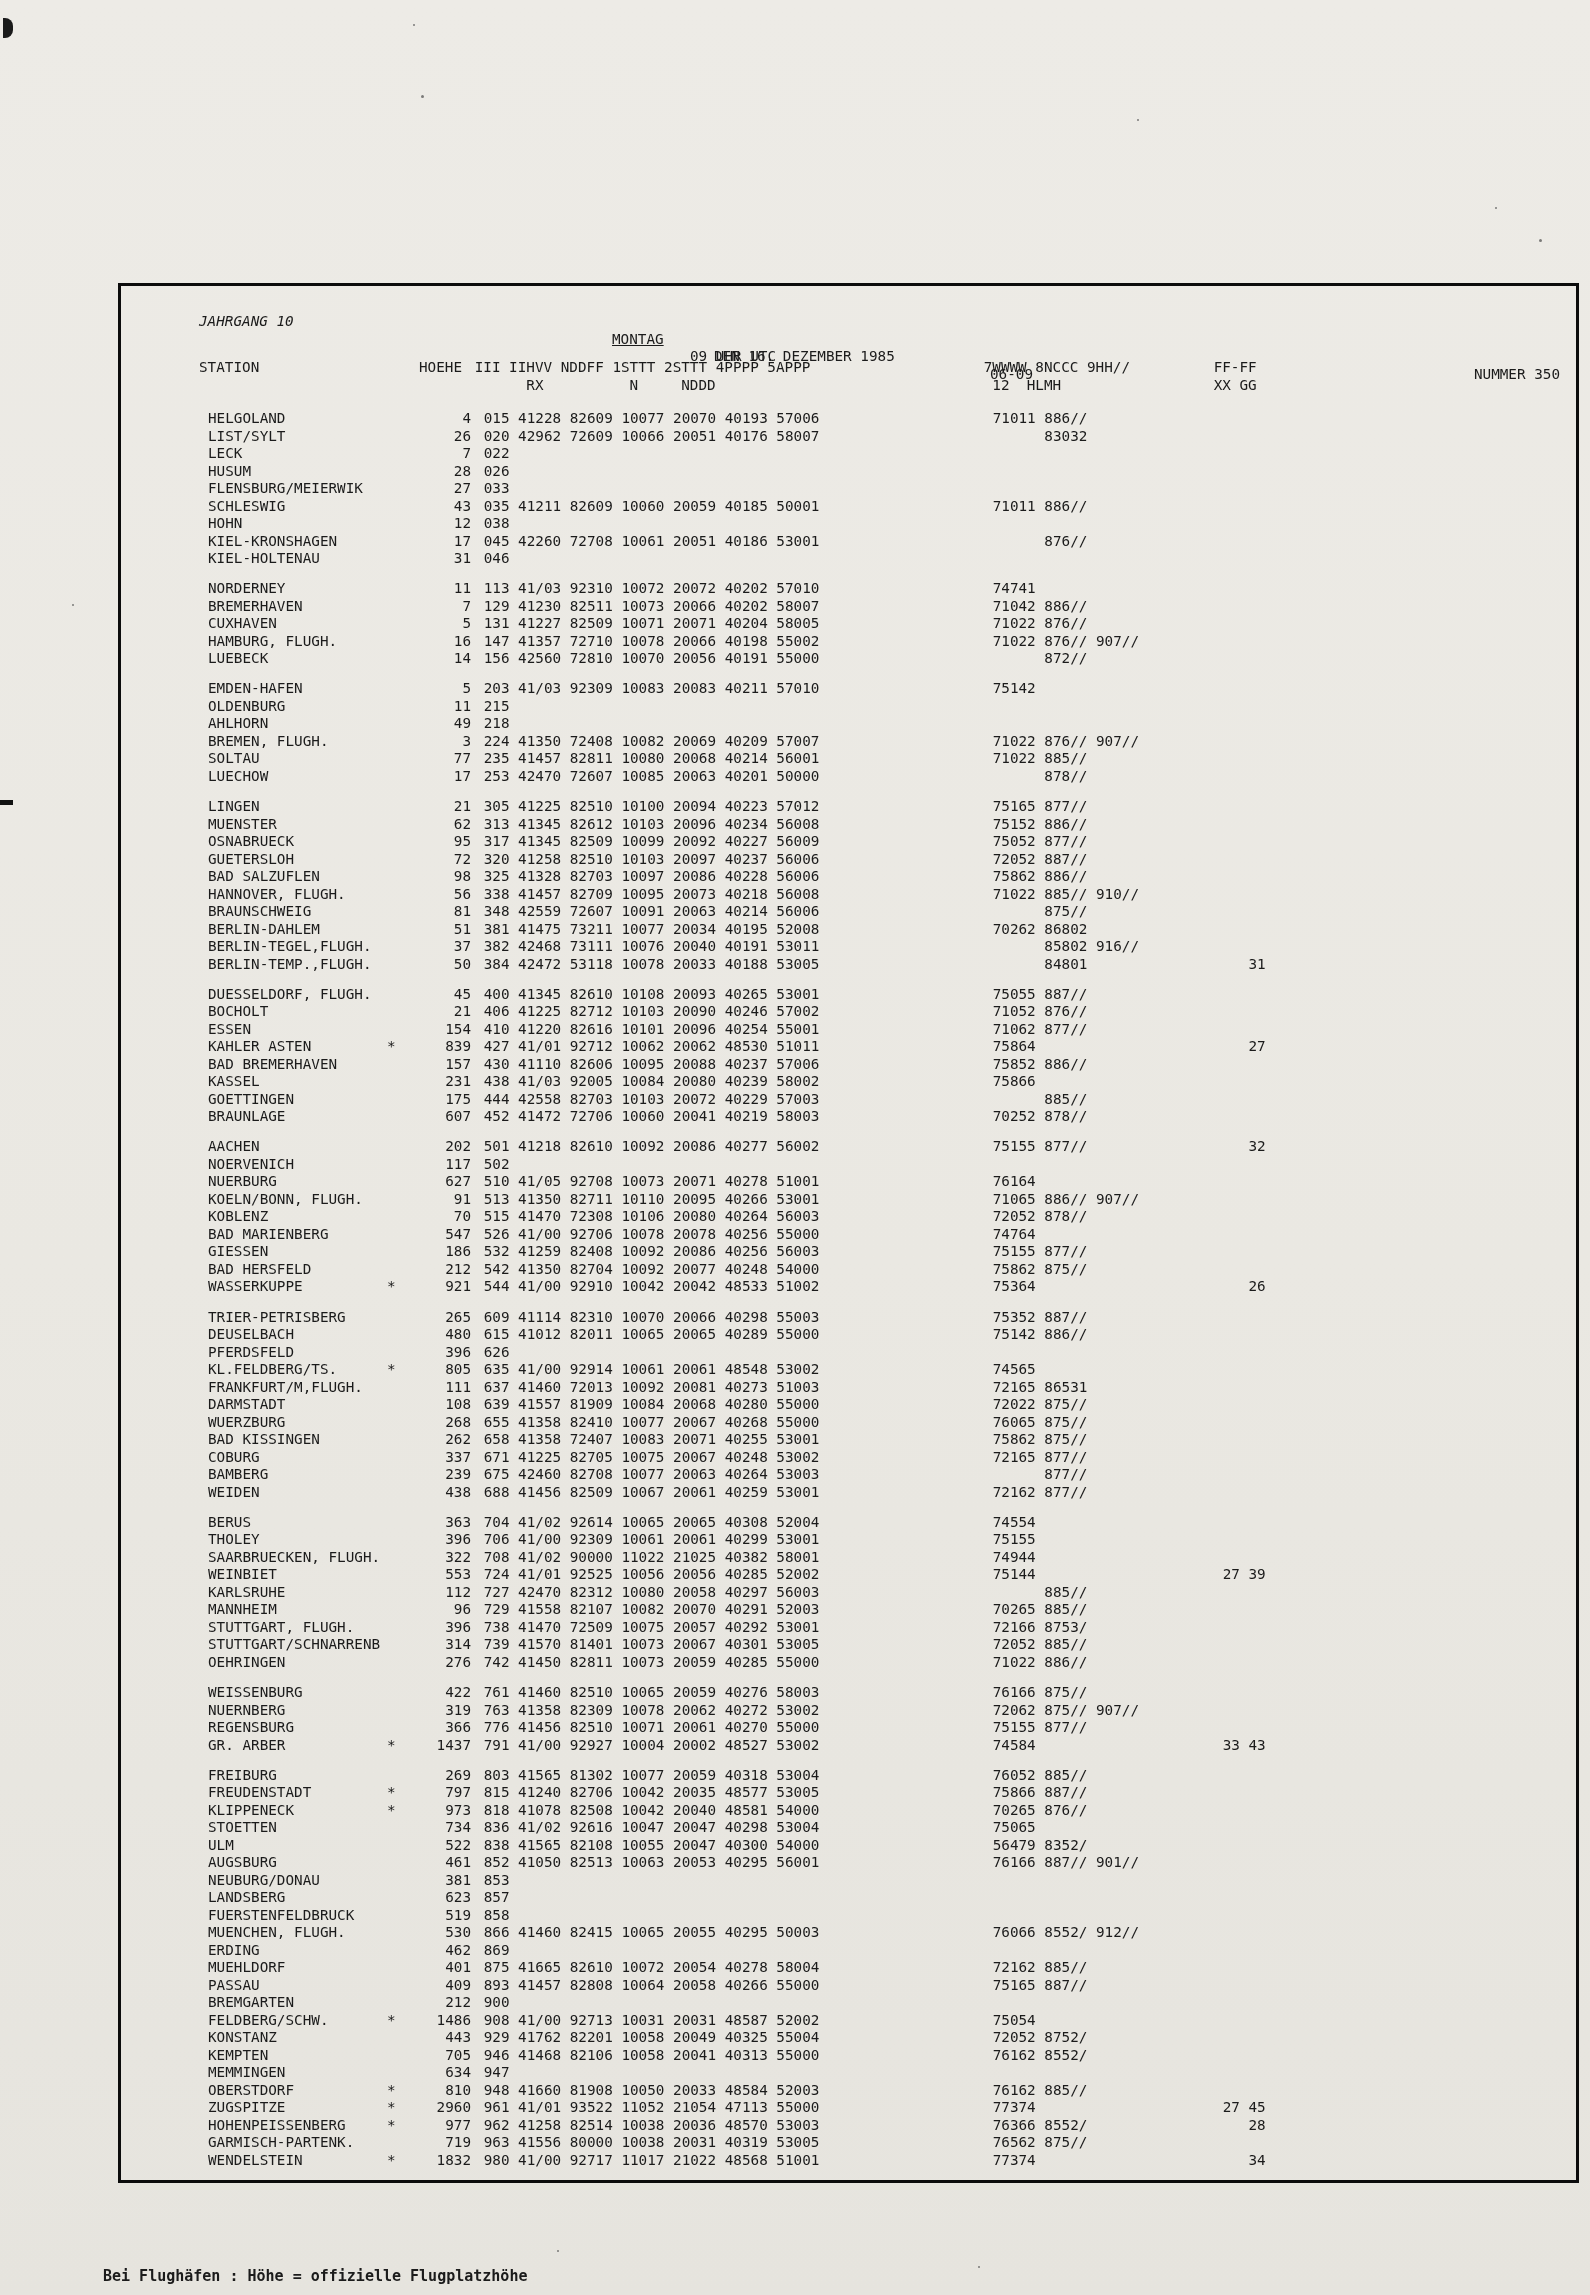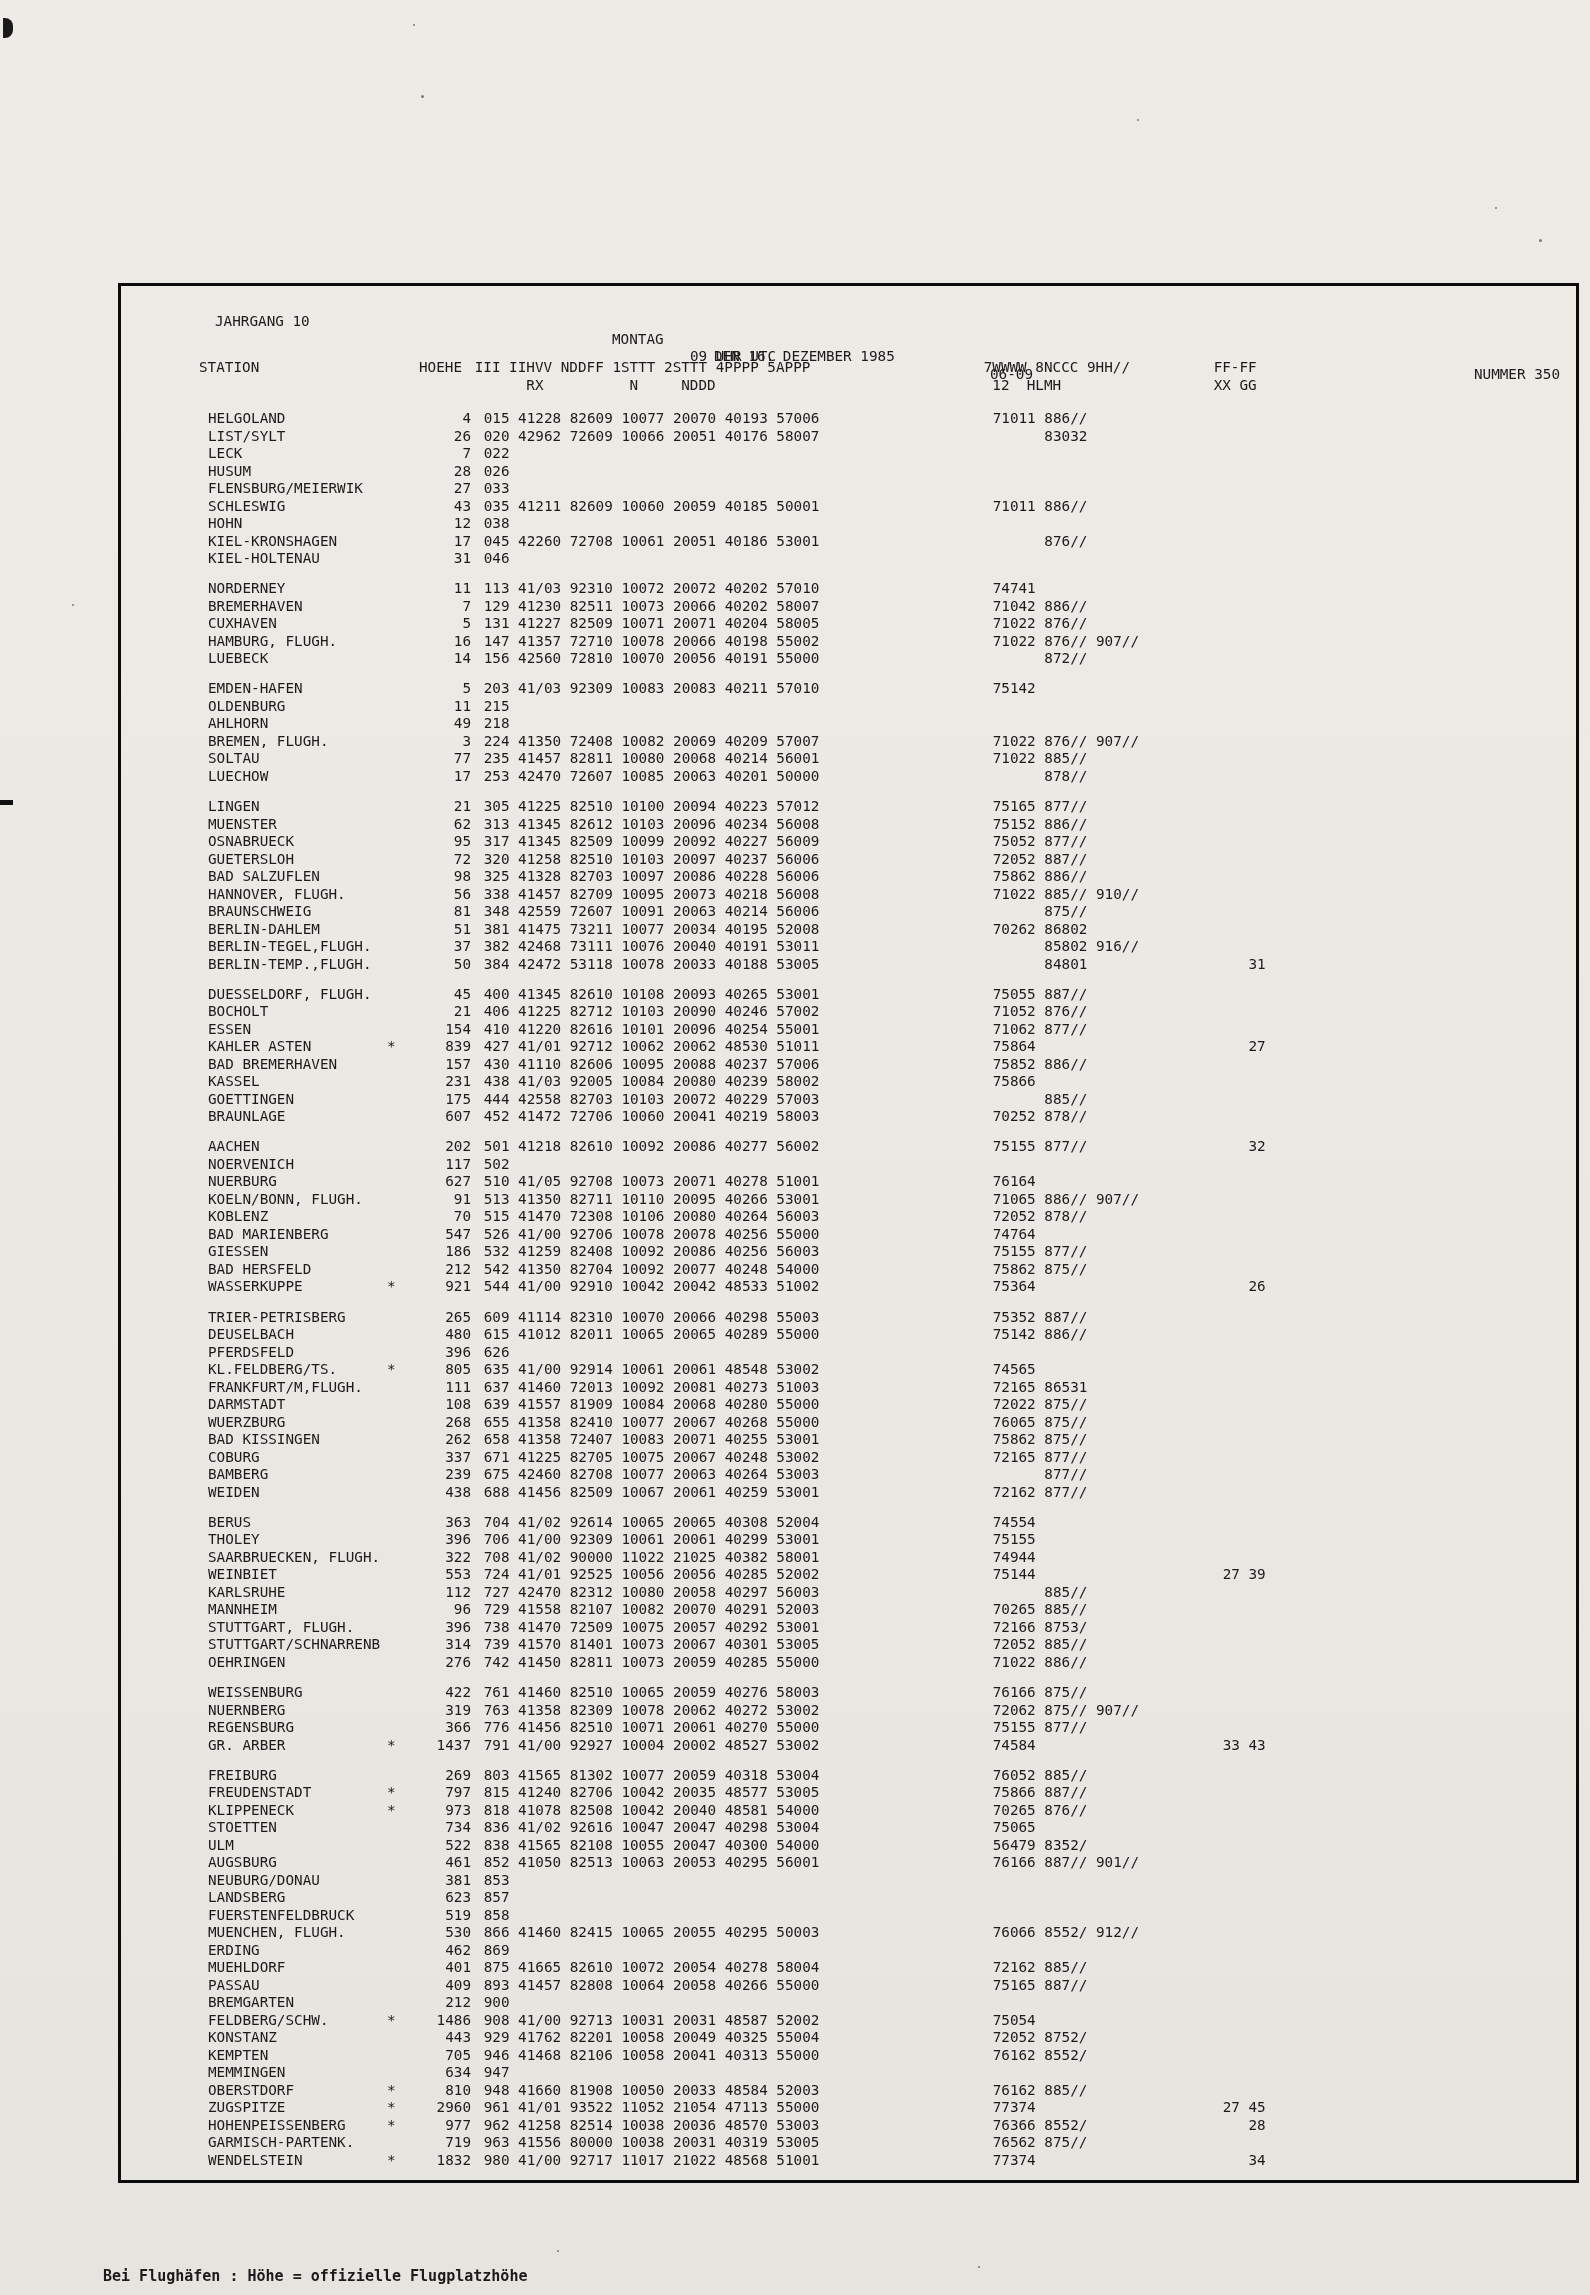--- a/index.html
+++ b/index.html
@@ -15,22 +15,22 @@
     position:absolute; inset:0;
     background:linear-gradient(180deg,#edebe6 0%, #eae8e2 55%, #e6e4de 100%);
   }
   .frame {
     position:absolute; left:118px; top:283px; width:1461px;
     border:3.2px solid #0c0c0c;
     padding:9.5px 16px 11px 78px;
     font-size:14.3px; line-height:17.5px;
   }
   .titlebar { position:relative; height:17.5px; white-space:pre; }
-  .tb-left  { position:absolute; left:16px; }
-  .tb-day   { position:absolute; left:413px; }
+  .tb-left  { position:absolute; left:0;font-style:italic; }
+  .tb-day   { position:absolute; left:413px;text-decoration:underline; }
   .tb-date  { position:absolute; left:515px; }
   .tb-right { position:absolute; right:0; }
   .timerow { position:relative; height:17.5px; margin-top:17.5px; white-space:pre; }
   .tr-utc    { position:absolute; left:491px; }
   .tr-period { position:absolute; left:791px; }
   .row { display:flex; height:17.5px; line-height:17.5px; white-space:pre; }
   .colhead1 { margin-top:11px; }
   .c-station { width:179px; overflow:hidden; }
   .c-star    { width:16px; }
   .c-alt     { width:68px; text-align:right; }

